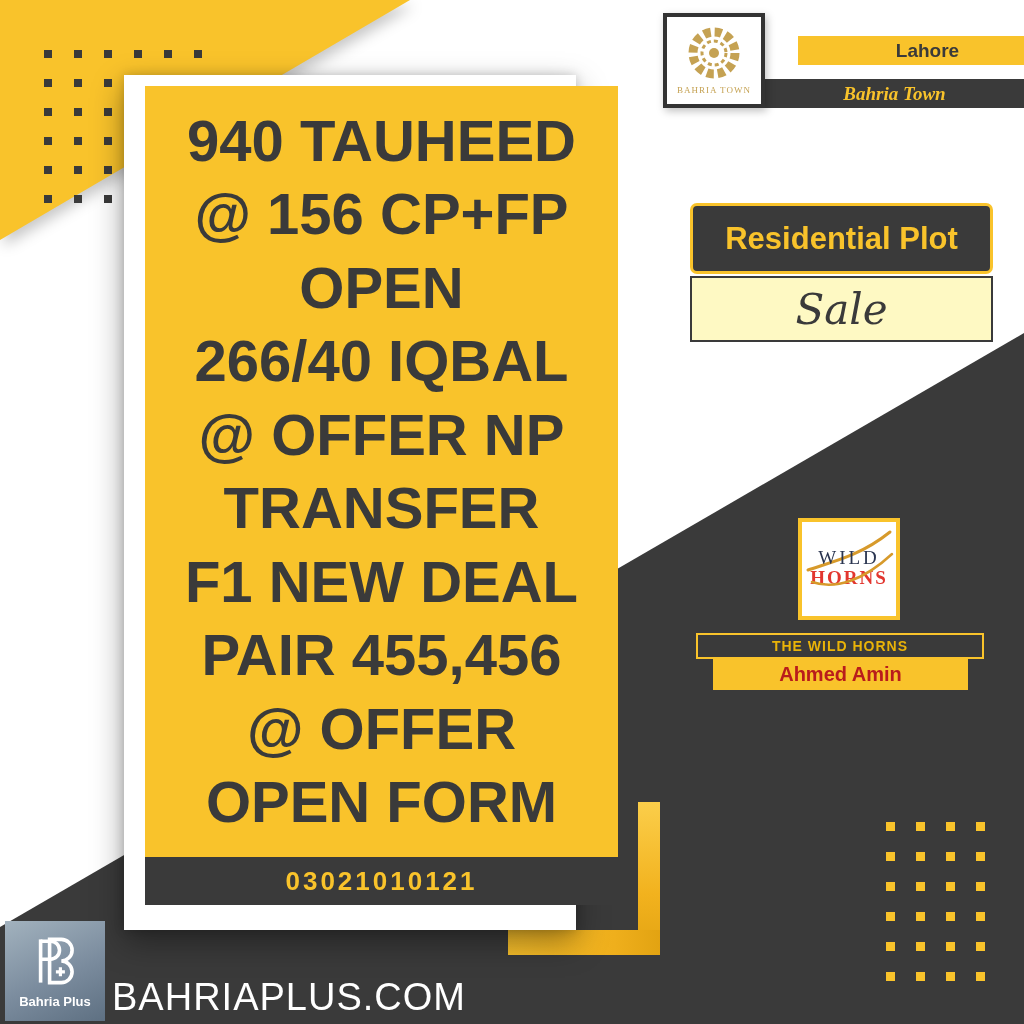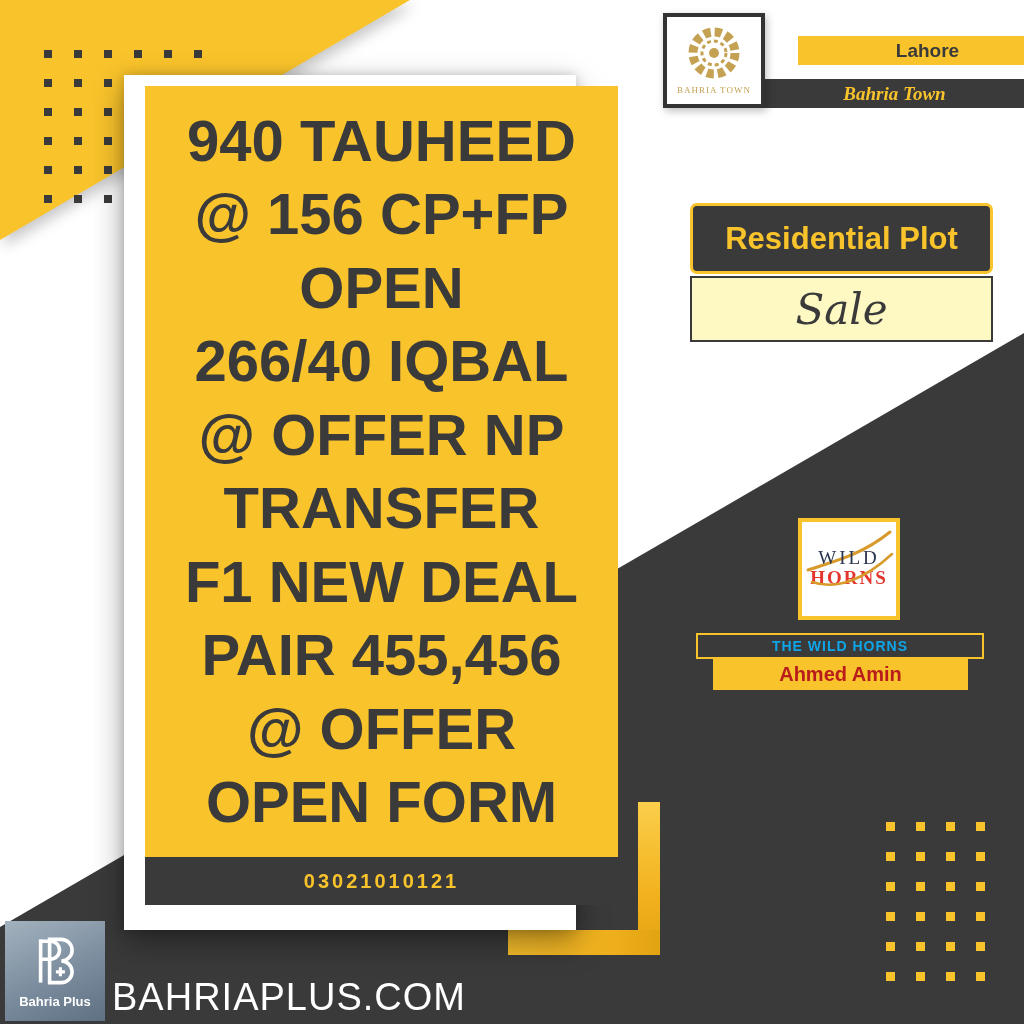--- a/index.html
+++ b/index.html
@@ -34,21 +34,21 @@
   
   .card { left:124px; top:75px; width:452px; height:855px; background:#ffffff;
     box-shadow:0 12px 30px rgba(0,0,0,.38), 0 0 10px rgba(0,0,0,.18); z-index:5; }
   .card-panel { position:absolute; left:21px; top:11px; width:473px; height:771px;
     background:#F9C32B; display:flex; flex-direction:column;
     justify-content:space-evenly; align-items:center; padding:10px 0; }
   .card-line { font-size:58px; font-weight:bold; color:#3A3A3A; line-height:1;
     letter-spacing:0; white-space:nowrap; }
   .phone-strip { position:absolute; left:21px; top:782px; width:473px; height:48px;
     background:#3A3A3A; display:flex; align-items:center; justify-content:center; }
-  .phone-strip div { color:#F9C32B; font-size:20px; font-weight:bold; letter-spacing:3px; }
+  .phone-strip div { color:#F9C32B; font-size:26px; font-weight:bold; letter-spacing:3px; }
 
   
   .logo-box { left:663px; top:13px; width:102px; height:95px; background:#fff;
     border:4px solid #333333; z-index:6; display:flex; flex-direction:column;
     align-items:center; justify-content:center; box-shadow:2px 3px 8px rgba(0,0,0,.25); }
   .logo-caption { font-family:"Liberation Serif", serif; font-size:9px; color:#C5A253;
     letter-spacing:1px; margin-top:1px; }
   .city-bar { left:765px; top:36px; width:259px; height:29px; background:#F9C32B;
     display:flex; align-items:center; justify-content:center; z-index:5;margin-left:33px; }
   .city-bar div { font-size:19px; font-weight:bold; color:#3A3A3A; }
@@ -65,21 +65,21 @@
   .sale-box { left:690px; top:276px; width:303px; height:66px; background:#fef9c3;
     border:2px solid #3A3A3A; display:flex; align-items:center; justify-content:center; z-index:3; }
   .sale-box div { font-family:"DejaVu Serif", serif; font-style:italic;
     font-size:42px; color:#3A3A3A; }
 
   
   .wh-box { left:798px; top:518px; width:102px; height:102px; background:#fff;
     border:4px solid #F9C32B; z-index:3; display:flex; align-items:center; justify-content:center; }
   .wh-name { left:696px; top:633px; width:288px; height:26px; background:#3A3A3A;
     border:2px solid #F9C32B; display:flex; align-items:center; justify-content:center; z-index:3; }
-  .wh-name div { font-size:14px; font-weight:bold; color:#0ea5e9; letter-spacing:1px;text-align:center; }
+  .wh-name div { font-size:14px; font-weight:bold; color:#eab308; letter-spacing:1px;text-align:center; }
   .agent-bar { left:713px; top:659px; width:255px; height:31px; background:#F9C32B;
     display:flex; align-items:center; justify-content:center; z-index:3; }
   .agent-bar div { font-size:20px; font-weight:bold; color:#b91c1c; }
 
   
   .bp-logo { left:5px; top:921px; width:100px; height:100px;
     background:linear-gradient(155deg,#A2B2BE 0%,#7B8C9E 55%,#5E7082 100%);
     display:flex; flex-direction:column; align-items:center; justify-content:center;
     z-index:6; }
   .bp-label { color:#ffffff; font-size:13px; font-weight:bold; margin-top:2px; }

